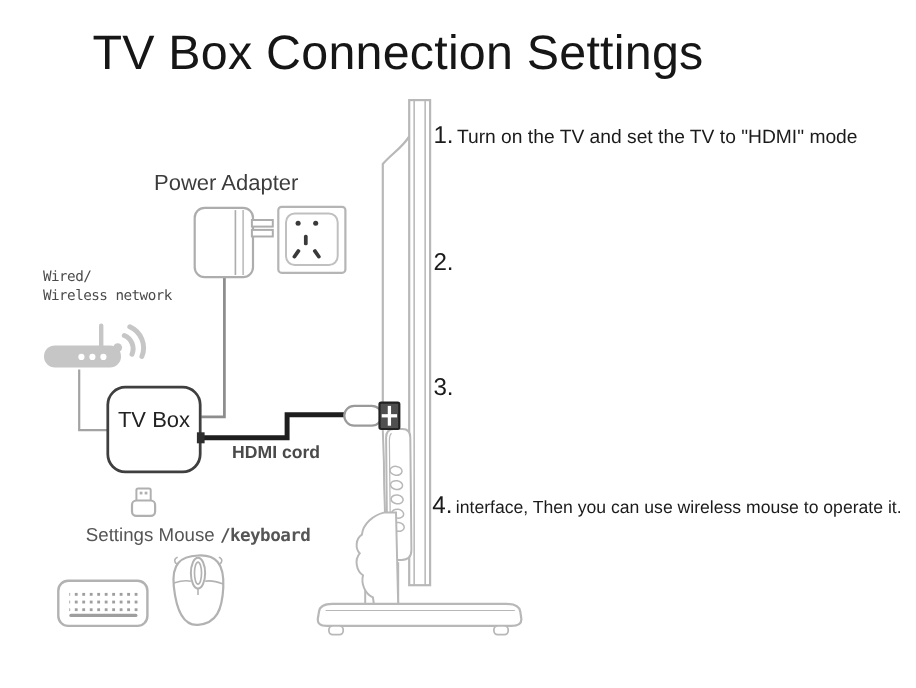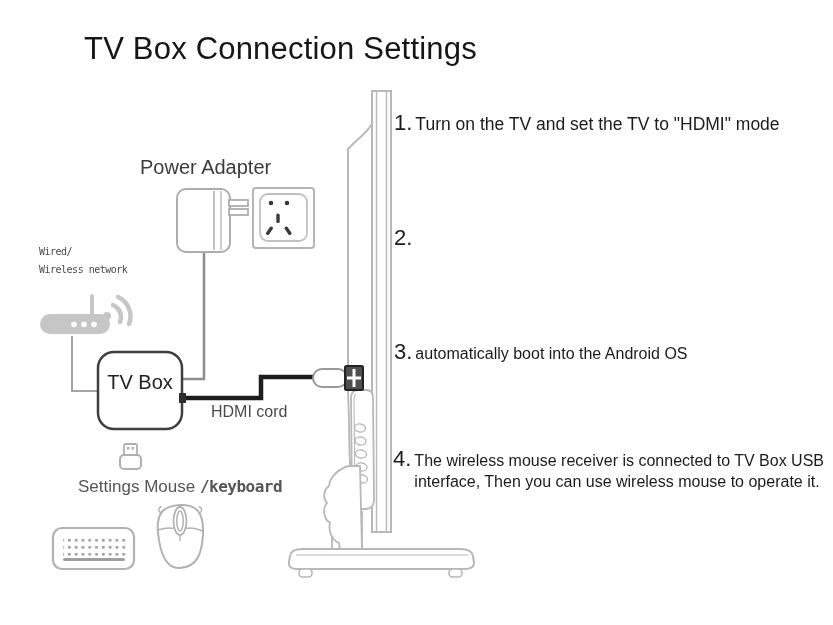--- a/index.html
+++ b/index.html
@@ -2,33 +2,33 @@
 <html><head>
 <meta charset="utf-8">
 <style>
   html,body{margin:0;padding:0;background:#fff;}
   .canvas{
     position:relative;width:833px;height:625px;background:#ffffff;
     font-family:"Liberation Sans", sans-serif;overflow:hidden;color:#1c1c1c;
   }
   .abs{position:absolute;}
   .title{
-    left:84px;top:30px;font-size:31px;line-height:38px;color:#161616;
+    left:84px;top:30px;font-size:44px;line-height:38px;color:#161616;
     letter-spacing:0.2px;white-space:nowrap;
   }
   .lbl-power{left:140px;top:156px;font-size:20px;color:#3c3c3c;white-space:nowrap;}
   .lbl-network{
-    left:39px;top:243px;font-size:10px;line-height:17.5px;color:#4a4a4a;
+    left:39px;top:243px;font-size:13px;line-height:17.5px;color:#4a4a4a;
     font-family:"DejaVu Sans Mono", monospace;letter-spacing:-0.5px;white-space:nowrap;
   }
   .lbl-tvbox{
     left:98px;top:352px;width:84px;height:61px;display:flex;align-items:center;
     justify-content:center;font-size:20px;color:#222;
   }
-  .lbl-hdmi{left:211px;top:403px;font-size:16px;color:#4a4a4a;white-space:nowrap;}
+  .lbl-hdmi{left:211px;top:403px;font-size:16px;color:#4a4a4a;white-space:nowrap;font-weight:bold;}
   .lbl-mouse{left:78px;top:477px;font-size:17px;color:#555;white-space:nowrap;}
   .lbl-mouse .mono{font-family:"DejaVu Sans Mono", monospace;font-size:16px;letter-spacing:-0.5px;font-weight:bold;}
   .step{position:absolute;display:flex;align-items:baseline;color:#1b1b1b;}
   .step-num{font-size:22px;margin-right:3px;flex:0 0 auto;}
   .step-text{font-size:16px;line-height:21px;white-space:nowrap;}
   .step-1 .step-text{font-size:17.5px;text-align:right;}
   svg{position:absolute;left:0;top:0;}
 </style>
 </head>
 <body>
@@ -165,25 +165,23 @@
     </div>
   </div>
 
   <div class="abs step step-2" style="left:394px;top:225px;">
     <div class="step-num">2.</div>
   </div>
 
   <div class="abs step step-3" style="left:394px;top:339px;">
     <div class="step-num">3.</div>
     <div class="step-text">
-      <div>automatically boot into the Android OS</div>
     </div>
   </div>
 
   <div class="abs step step-4" style="left:393px;top:446px;">
     <div class="step-num">4.</div>
     <div class="step-text">
-      <div>The wireless mouse receiver is connected to TV Box USB</div>
       <div>interface, Then you can use wireless mouse to operate it.</div>
     </div>
   </div>
 
 </div>
 
 </body></html>

